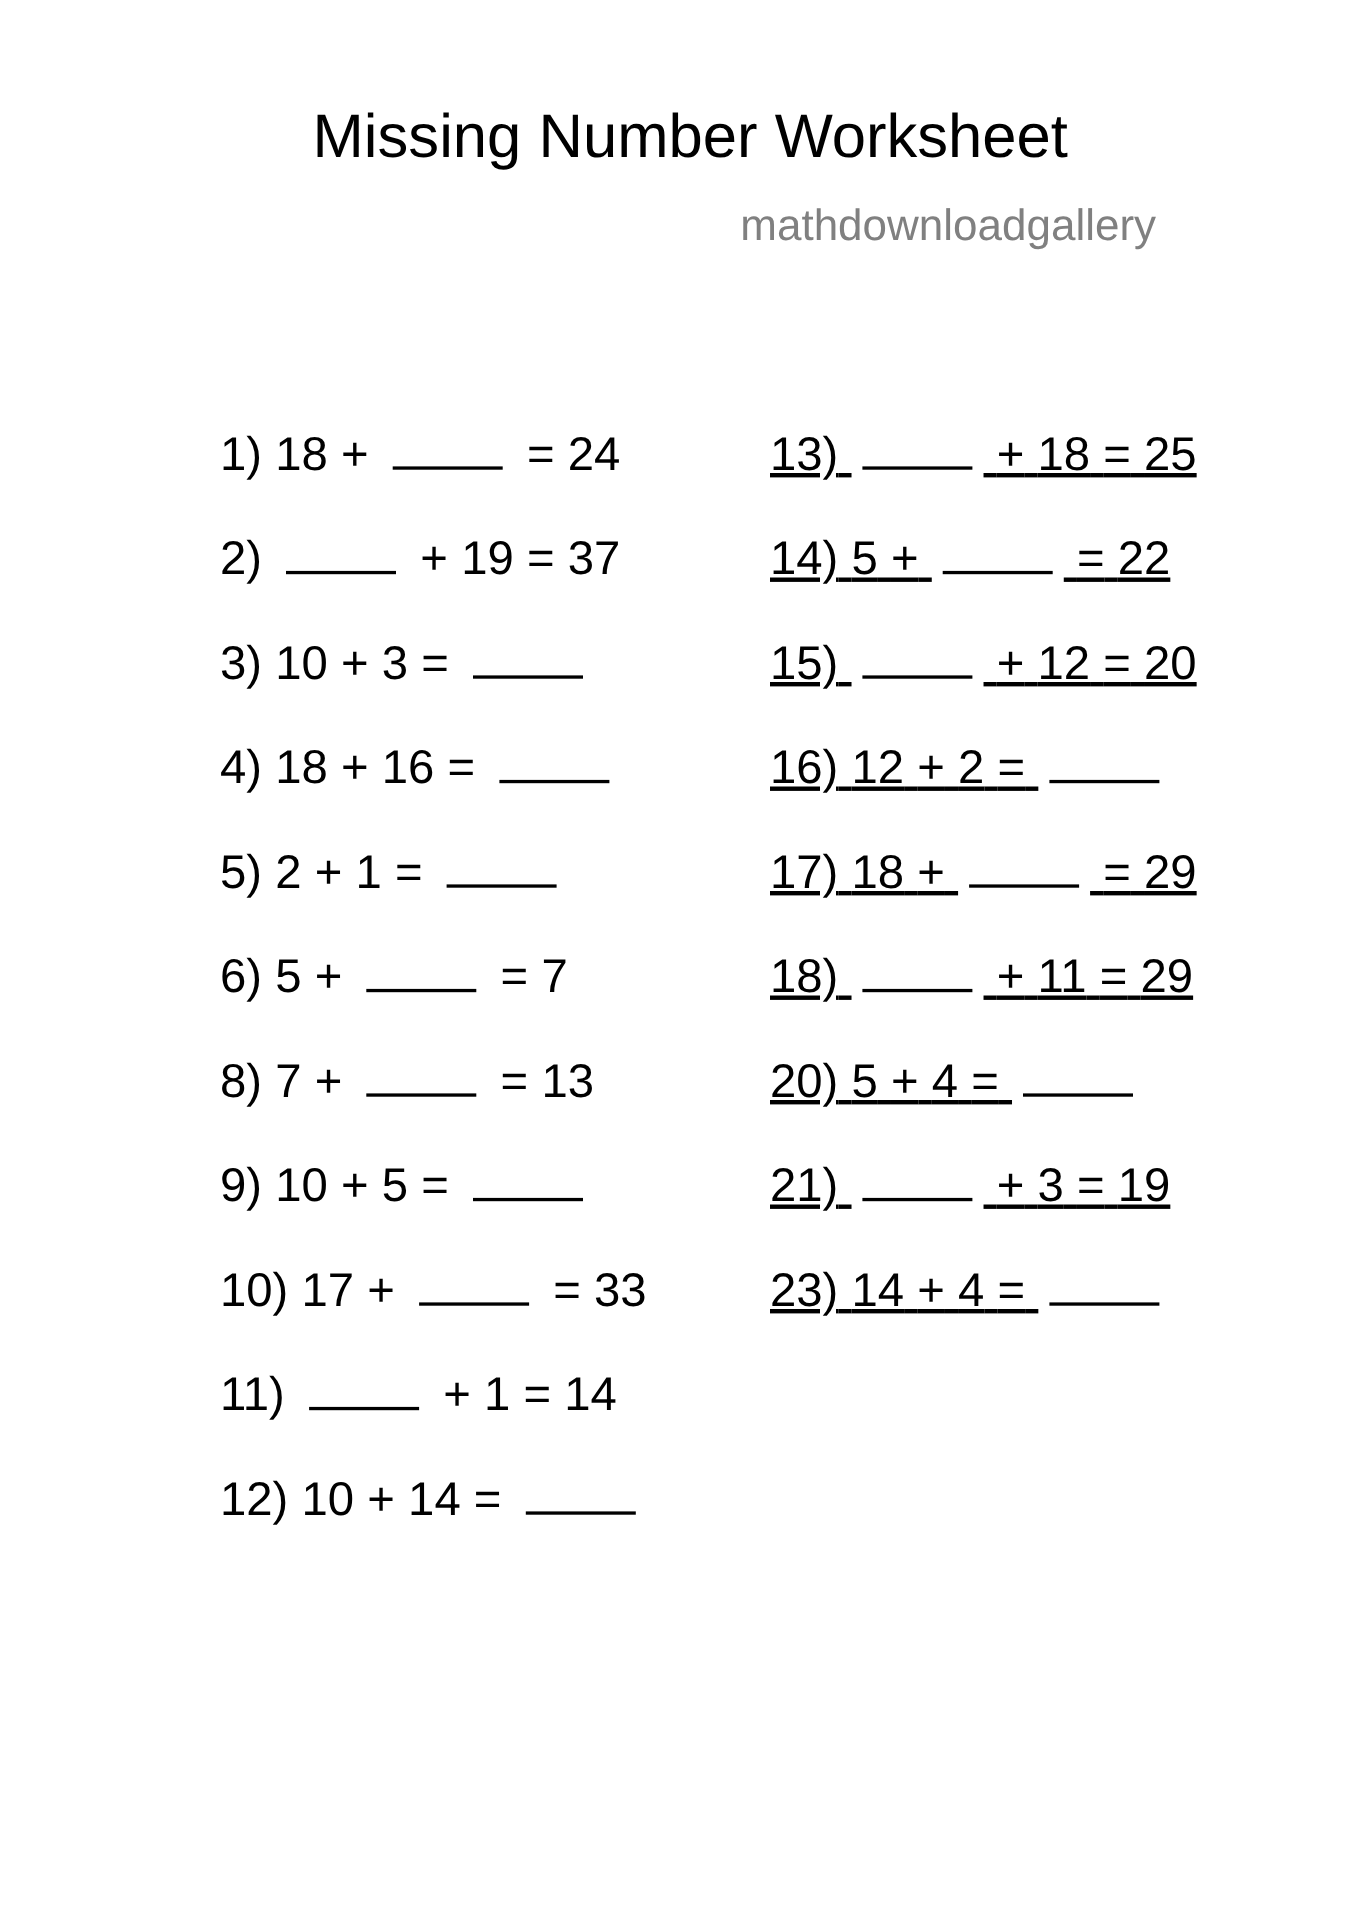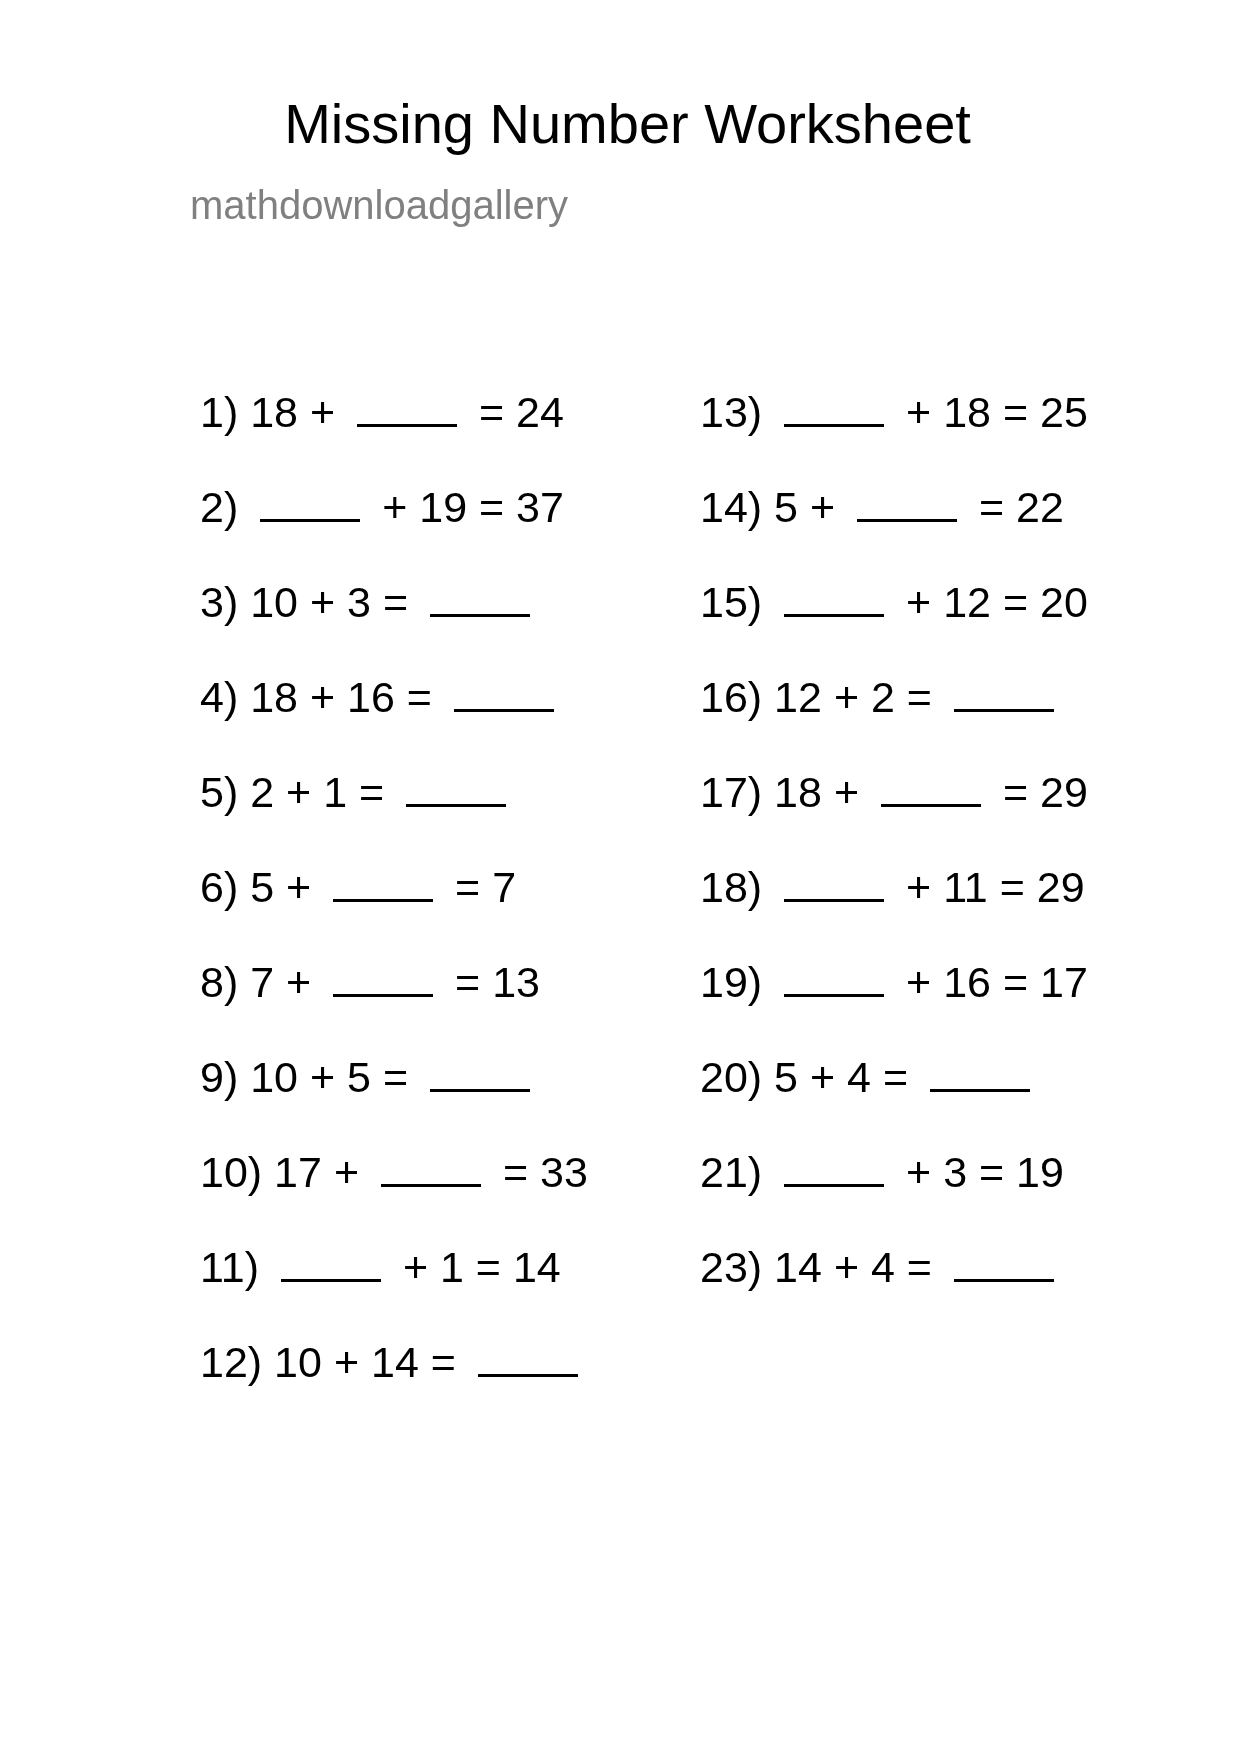--- a/index.html
+++ b/index.html
@@ -1,24 +1,24 @@
 <!DOCTYPE html>
 <html><head>
 <meta charset="utf-8">
 <style>
   html, body { margin: 0; padding: 0; background: #ffffff; }
   body { width: 1240px; height: 1754px; position: relative; overflow: hidden;
          font-family: "Liberation Sans", "DejaVu Sans", sans-serif; color: #000; }
   .title { position: absolute; top: 96px; left: 0; width: 1240px; padding-left: 15px; box-sizing: border-box;
            text-align: center; font-size: 56px; line-height: 1; }
   .subtitle { position: absolute; top: 185px; left: 0; width: 1051px; padding-left: 190px; box-sizing: border-box;
-              text-align: left; font-size: 40px; line-height: 1; color: #808080; }
+              text-align: right; font-size: 40px; line-height: 1; color: #808080; }
   .col { position: absolute; top: 352px; margin-top: 36px; }
   .col.left { left: 200px; }
-  .col.right { left: 700px; }
+  .col.right { left: 700px; text-decoration: underline; }
   .prob { height: 95px; font-size: 43px; line-height: 1; white-space: nowrap; }
   .blank { display: inline-block; width: 100px; border-bottom: 3px solid #000; height: 36px; vertical-align: baseline; margin: 0 10px; }
 </style>
 </head>
 <body>
 
 <div class="title">Missing Number Worksheet</div>
 <div class="subtitle">mathdownloadgallery</div>
 
 <div class="col left" id="colL">
@@ -34,17 +34,16 @@
     <div class="prob"><span>11)</span> <span class="blank"></span> <span>+</span> <span>1</span> <span>=</span> <span>14</span></div>
     <div class="prob"><span>12)</span> <span>10</span> <span>+</span> <span>14</span> <span>=</span> <span class="blank"></span></div>
   </div>
 <div class="col right" id="colR">
     <div class="prob"><span>13)</span> <span class="blank"></span> <span>+</span> <span>18</span> <span>=</span> <span>25</span></div>
     <div class="prob"><span>14)</span> <span>5</span> <span>+</span> <span class="blank"></span> <span>=</span> <span>22</span></div>
     <div class="prob"><span>15)</span> <span class="blank"></span> <span>+</span> <span>12</span> <span>=</span> <span>20</span></div>
     <div class="prob"><span>16)</span> <span>12</span> <span>+</span> <span>2</span> <span>=</span> <span class="blank"></span></div>
     <div class="prob"><span>17)</span> <span>18</span> <span>+</span> <span class="blank"></span> <span>=</span> <span>29</span></div>
     <div class="prob"><span>18)</span> <span class="blank"></span> <span>+</span> <span>11</span> <span>=</span> <span>29</span></div>
-    <div class="prob"><span>19)</span> <span class="blank"></span> <span>+</span> <span>16</span> <span>=</span> <span>17</span></div>
     <div class="prob"><span>20)</span> <span>5</span> <span>+</span> <span>4</span> <span>=</span> <span class="blank"></span></div>
     <div class="prob"><span>21)</span> <span class="blank"></span> <span>+</span> <span>3</span> <span>=</span> <span>19</span></div>
     <div class="prob"><span>23)</span> <span>14</span> <span>+</span> <span>4</span> <span>=</span> <span class="blank"></span></div>
   </div>
 
 </body></html>

